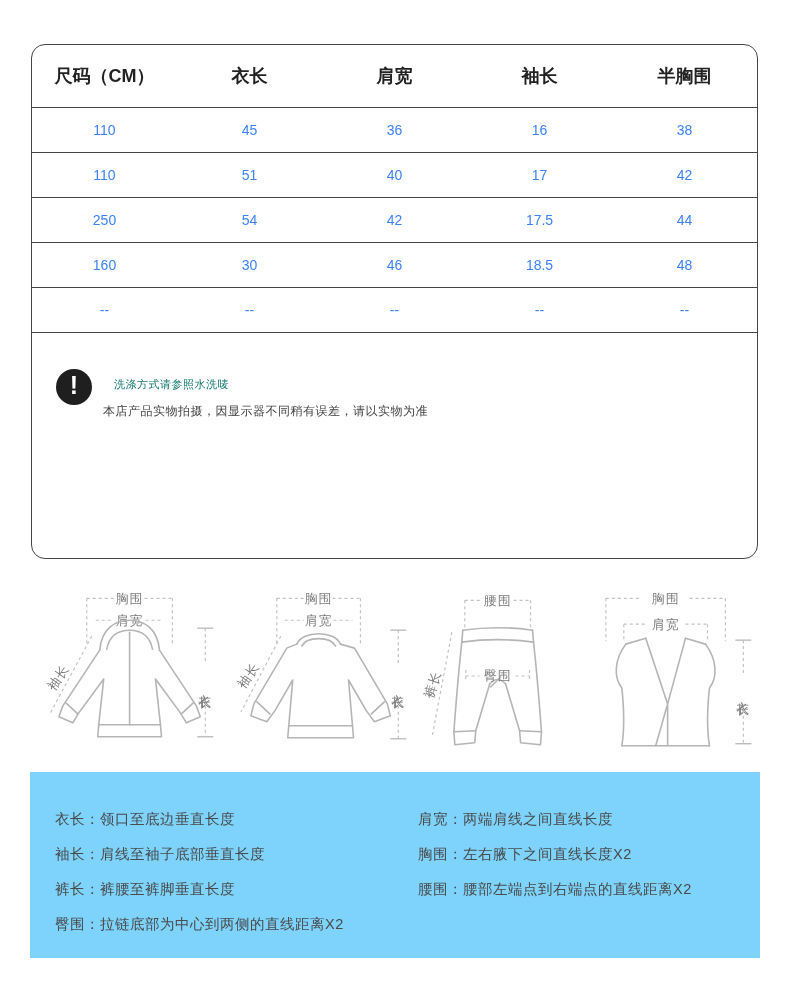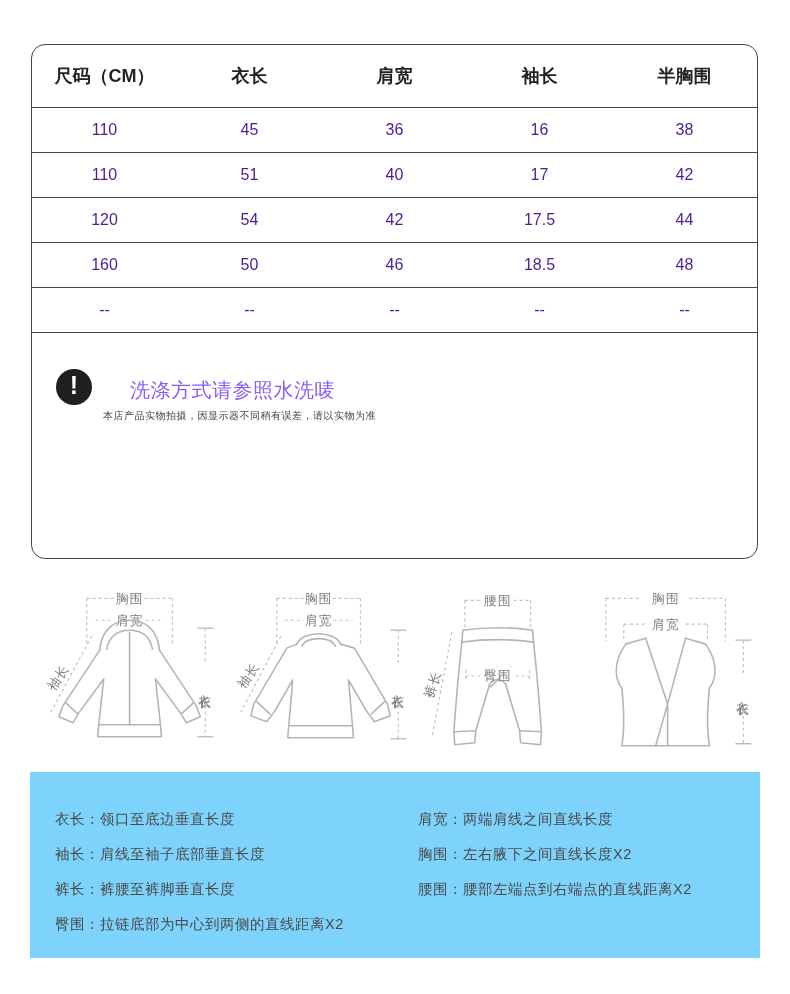--- a/index.html
+++ b/index.html
@@ -7,30 +7,30 @@
     font-family:"Liberation Sans","DejaVu Sans",sans-serif; color:#2e2e2e; }
   .stage { position:relative; width:790px; height:994px; overflow:hidden; background:#fff; }
 
   
   .size-box { position:absolute; left:31px; top:44px; width:727px; height:515px;
     border:1px solid #454545; border-radius:14px; overflow:hidden; background:#fff; }
   table.size-table { width:100%; border-collapse:collapse; table-layout:fixed; }
   .size-table th, .size-table td { text-align:center; border-bottom:1px solid #454545;
     font-weight:400; }
   .size-table th { height:62px; font-size:18px; font-weight:600; color:#222; }
-  .size-table td { height:45px; font-size:16px; color:#4c1d95; }
+  .size-table td { height:45px; font-size:14px; color:#3b82f6; }
 
   .notice { position:relative; height:136px; }
   .notice-icon { position:absolute; left:24px; top:36px; width:36px; height:36px;
     border-radius:50%; background:#1f1f1f; color:#fff; display:flex;
     align-items:center; justify-content:center; font-size:25px; font-weight:700;
     line-height:1; padding-bottom:3px; }
-  .notice-title { position:absolute; left:98px; top:44px; font-size:20px; color:#8b5cf6;
+  .notice-title { position:absolute; left:82px; top:44px; font-size:11px; color:#0f766e;
     letter-spacing:0.5px; }
-  .notice-sub { position:absolute; left:71px; top:76px; font-size:10px; color:#444;
+  .notice-sub { position:absolute; left:71px; top:70px; font-size:12px; color:#444;
     letter-spacing:0.5px;text-align:right; }
 
   
   .diagrams { position:absolute; left:30px; top:586px; width:732px; height:182px;
     display:flex; justify-content:space-between; }
   .diagrams svg { display:block; }
   .outline { fill:none; stroke:#b5b5b5; stroke-width:1.6; stroke-linecap:round; stroke-linejoin:round; }
   .mline { fill:none; stroke:#c2c2c2; stroke-width:1.2; stroke-dasharray:3 3; }
   .mcap  { stroke:#bdbdbd; stroke-width:1.4; }
   .mlabel { fill:#7d7d7d; font-size:13px; letter-spacing:1px;
@@ -71,29 +71,29 @@
           <td>38</td>
         </tr>
         <tr>
           <td>110</td>
           <td>51</td>
           <td>40</td>
           <td>17</td>
           <td>42</td>
         </tr>
         <tr>
-          <td>120</td>
+          <td>250</td>
           <td>54</td>
           <td>42</td>
           <td>17.5</td>
           <td>44</td>
         </tr>
         <tr>
           <td>160</td>
-          <td>50</td>
+          <td>30</td>
           <td>46</td>
           <td>18.5</td>
           <td>48</td>
         </tr>
         <tr>
           <td>--</td>
           <td>--</td>
           <td>--</td>
           <td>--</td>
           <td>--</td>

